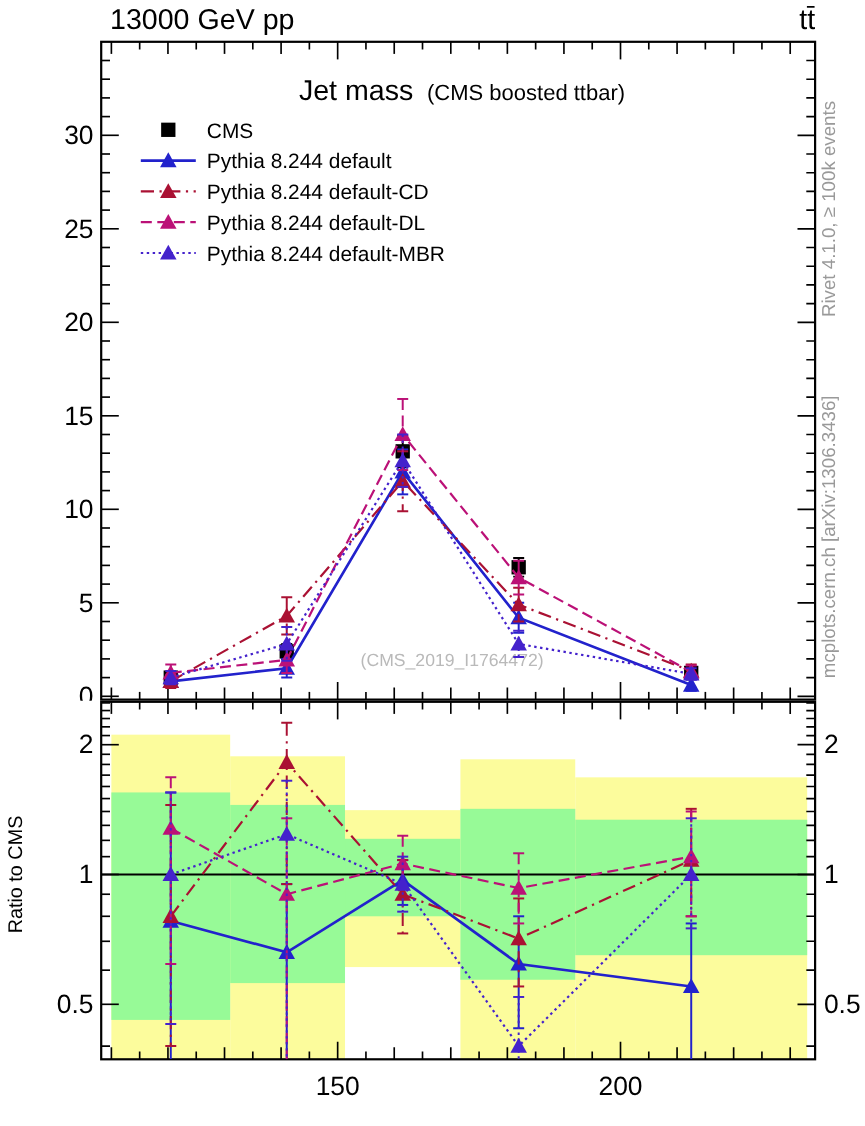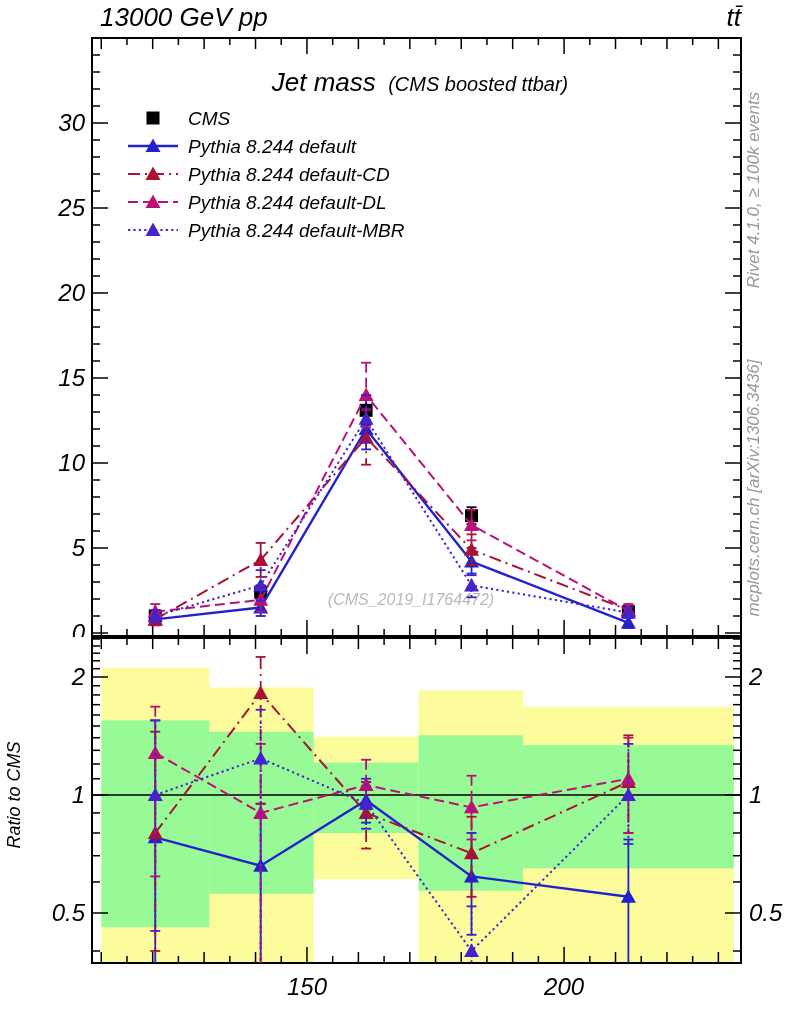--- a/index.html
+++ b/index.html
@@ -1,16 +1,16 @@
 <!DOCTYPE html>
 <html><head>
 <meta charset="utf-8">
 <style>
   html,body{margin:0;padding:0;background:#ffffff;}
-  .canvas{position:relative;width:786px;height:1024px;background:#fff;overflow:hidden;font-style:italic;}
+  .canvas{position:relative;width:786px;height:1024px;background:#fff;overflow:hidden;}
   svg text{font-family:"Liberation Sans","DejaVu Sans",sans-serif;fill:#000;}
   .gray-note{fill:#999999;}
   .watermark{fill:#b9b9b9;}
 </style>
 </head>
 <body>
 
 <div class="canvas">
   <svg id="plot" width="786" height="1024" viewBox="0 0 786 1024">
 

